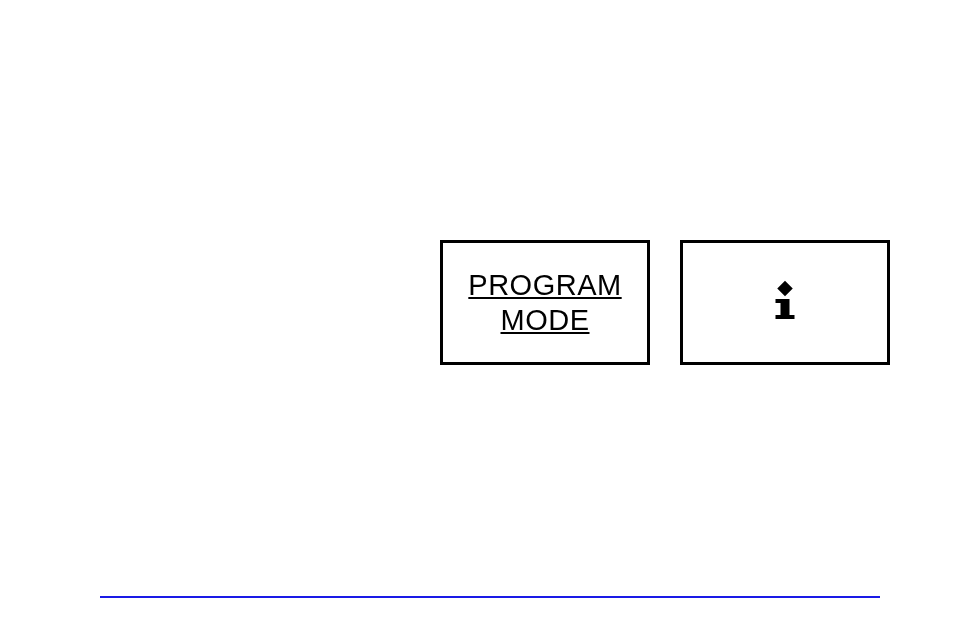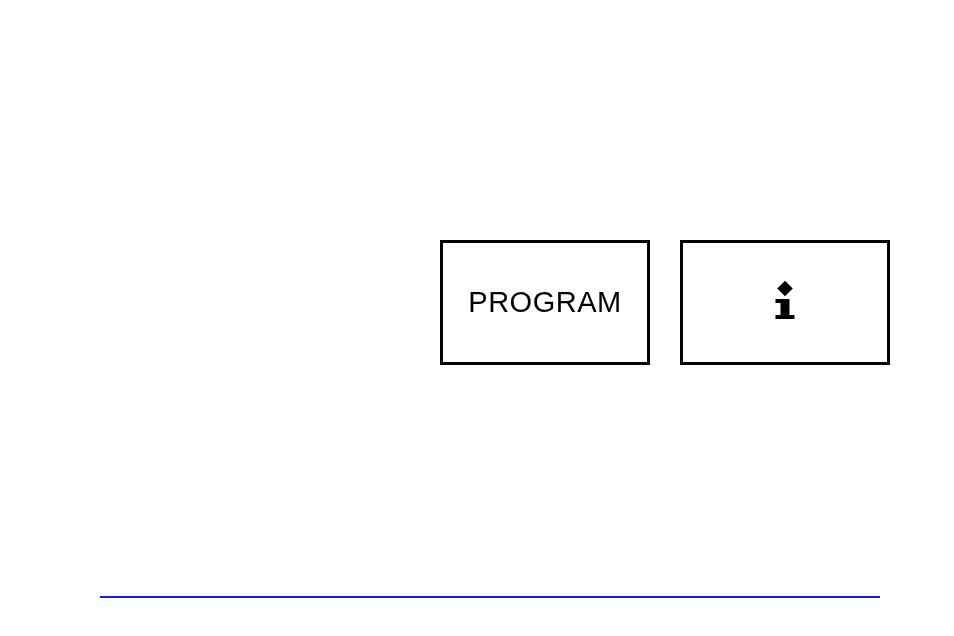--- a/index.html
+++ b/index.html
@@ -27,20 +27,21 @@
       border: 3px solid #000000;
       display: flex;
       align-items: center;
       justify-content: center;
       text-align: center;
       font-size: 29px;
       font-weight: normal;
       line-height: 1.2;
       font-family: Arial, Helvetica, sans-serif;
       letter-spacing: 0.5px;
+      text-decoration: underline;
     }
     .info-button {
       width: 210px;
       height: 125px;
       border: 3px solid #000000;
       display: flex;
       align-items: center;
       justify-content: center;
       font-size: 44px;
       font-weight: bold;
@@ -96,20 +97,21 @@
       background: #1a1ae6;
     }
   </style>
 </head>
 <body>
 
 <div class="button-row">
   <div class="program-button">
     <div>
       <span>PROGRAM</span><br>
+      <span>MODE</span>
     </div>
   </div>
   <div class="info-button">
     <div class="info-icon">
       <div class="info-dot"></div>
       <div class="info-stem"></div>
     </div>
   </div>
 </div>
 

